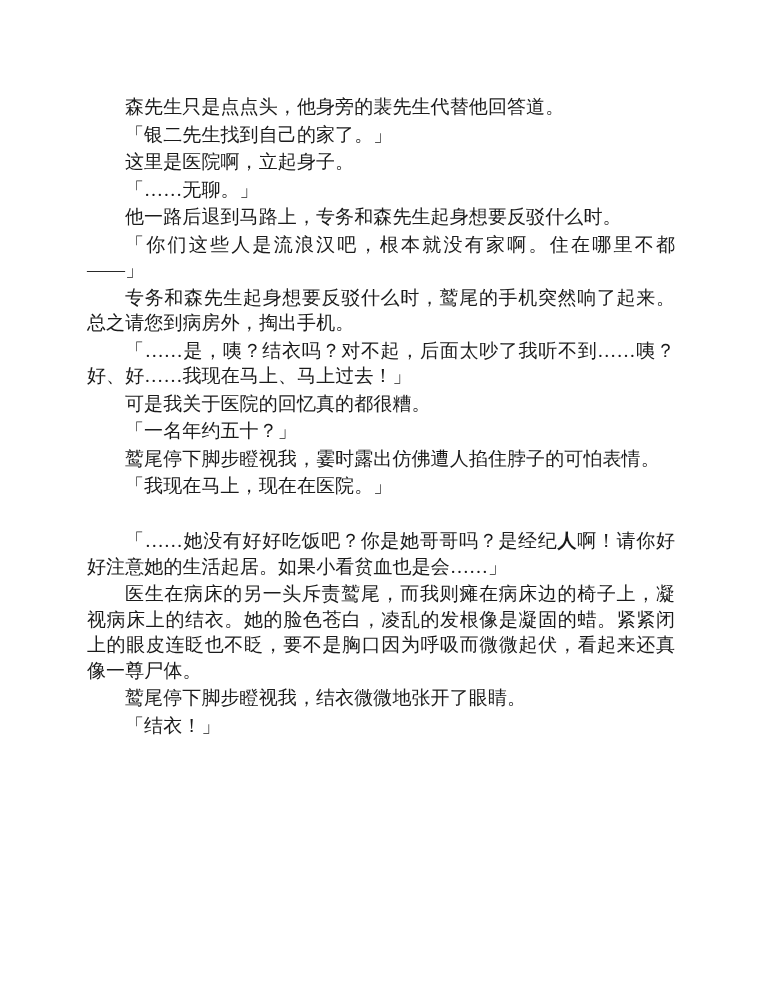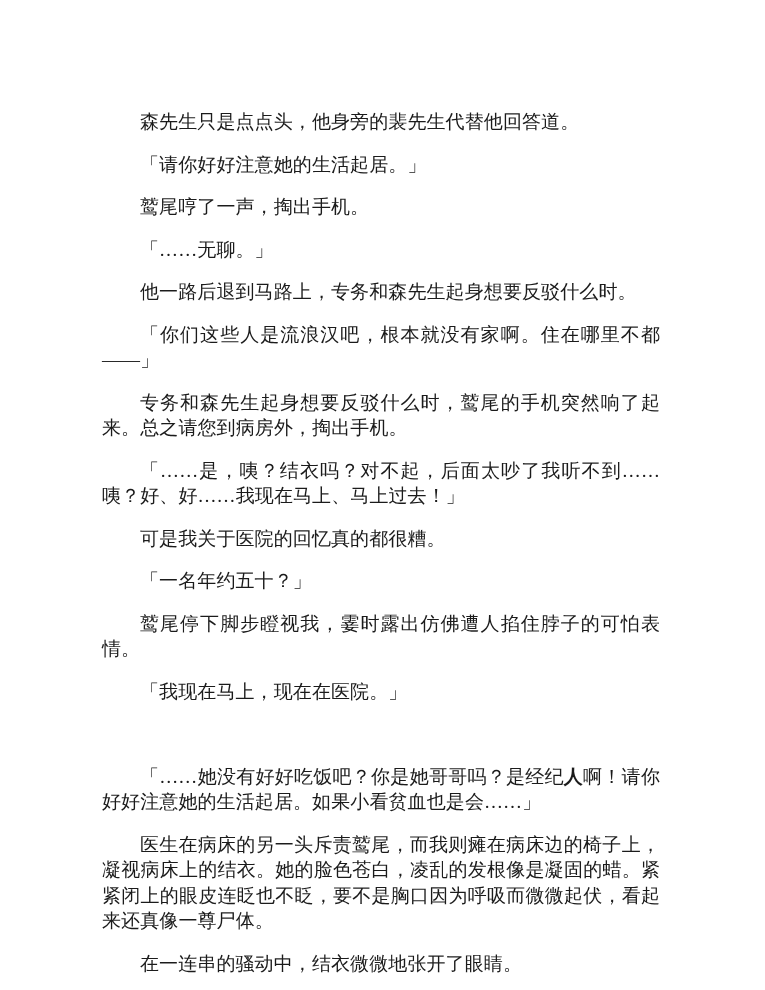--- a/index.html
+++ b/index.html
@@ -16,50 +16,50 @@
   .page {
     position: absolute;
     left: 85px;
     top: 92px;
     width: 592px;
     color: #1b1b1b;
     font-size: 19px;
     line-height: 25.5px;
   }
   .page p {
-    margin: 17px;
+    margin: 2px;
     padding: 0;
     text-indent: 2em;
     text-align: justify;
     letter-spacing: 0.1px;
   }
   .scene-break {
     height: 25.5px;
   }
   .emph {
     font-family: "Liberation Sans", "DejaVu Sans", sans-serif;
     font-weight: bold;
   }
 </style>
 </head>
 <body>
 
 <div class="page">
   <p>森先生只是点点头，他身旁的裴先生代替他回答道。</p>
-  <p>「请你好好注意她的生活起居。」</p>
-  <p>鹫尾哼了一声，掏出手机。</p>
+  <p>「银二先生找到自己的家了。」</p>
+  <p>这里是医院啊，立起身子。</p>
   <p>「……无聊。」</p>
   <p>他一路后退到马路上，专务和森先生起身想要反驳什么时。</p>
   <p>「你们这些人是流浪汉吧，根本就没有家啊。住在哪里不都——」</p>
   <p>专务和森先生起身想要反驳什么时，鹫尾的手机突然响了起来。总之请您到病房外，掏出手机。</p>
   <p>「……是，咦？结衣吗？对不起，后面太吵了我听不到……咦？好、好……我现在马上、马上过去！」</p>
   <p>可是我关于医院的回忆真的都很糟。</p>
   <p>「一名年约五十？」</p>
   <p>鹫尾停下脚步瞪视我，霎时露出仿佛遭人掐住脖子的可怕表情。</p>
   <p>「我现在马上，现在在医院。」</p>
 
   <div class="scene-break"></div>
 
   <p><span>「……她没有好好吃饭吧？你是她哥哥吗？是经纪</span><span class="emph">人</span><span>啊！请你好好注意她的生活起居。如果小看贫血也是会……」</span></p>
   <p>医生在病床的另一头斥责鹫尾，而我则瘫在病床边的椅子上，凝视病床上的结衣。她的脸色苍白，凌乱的发根像是凝固的蜡。紧紧闭上的眼皮连眨也不眨，要不是胸口因为呼吸而微微起伏，看起来还真像一尊尸体。</p>
-  <p>在一连串的骚动中，结衣微微地张开了眼睛。</p>
+  <p>鹫尾停下脚步瞪视我，结衣微微地张开了眼睛。</p>
   <p>「结衣！」</p>
 </div>
 
 </body></html>

